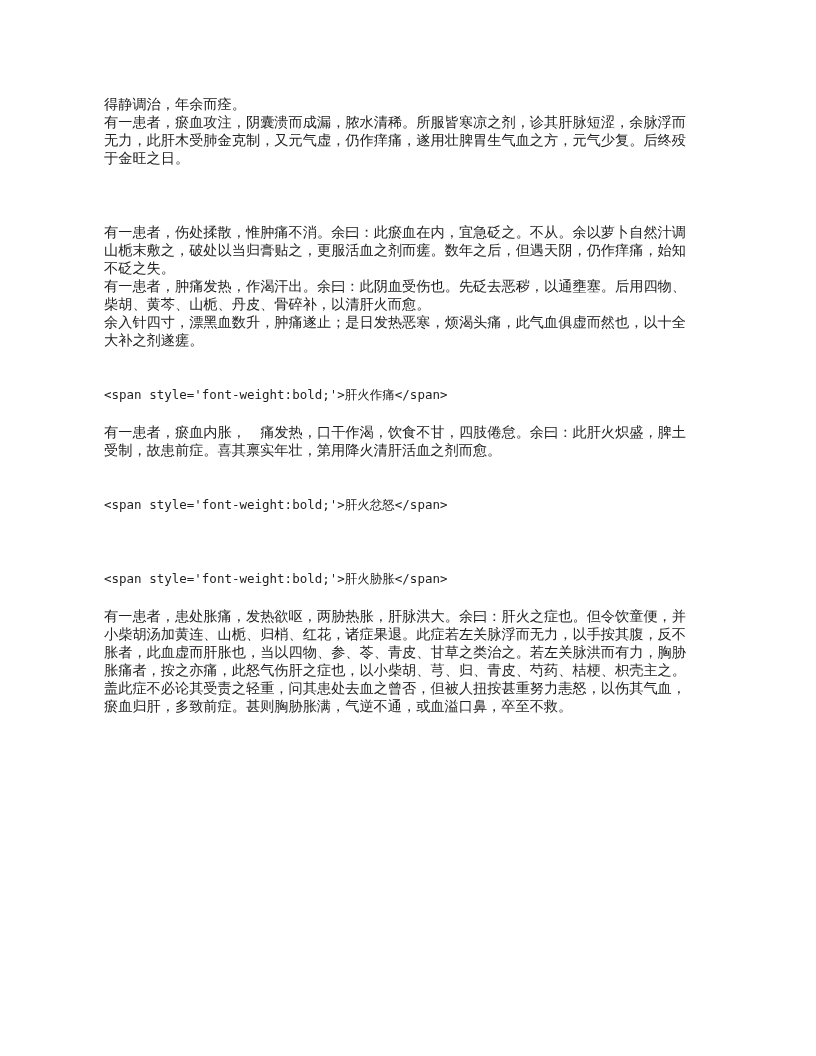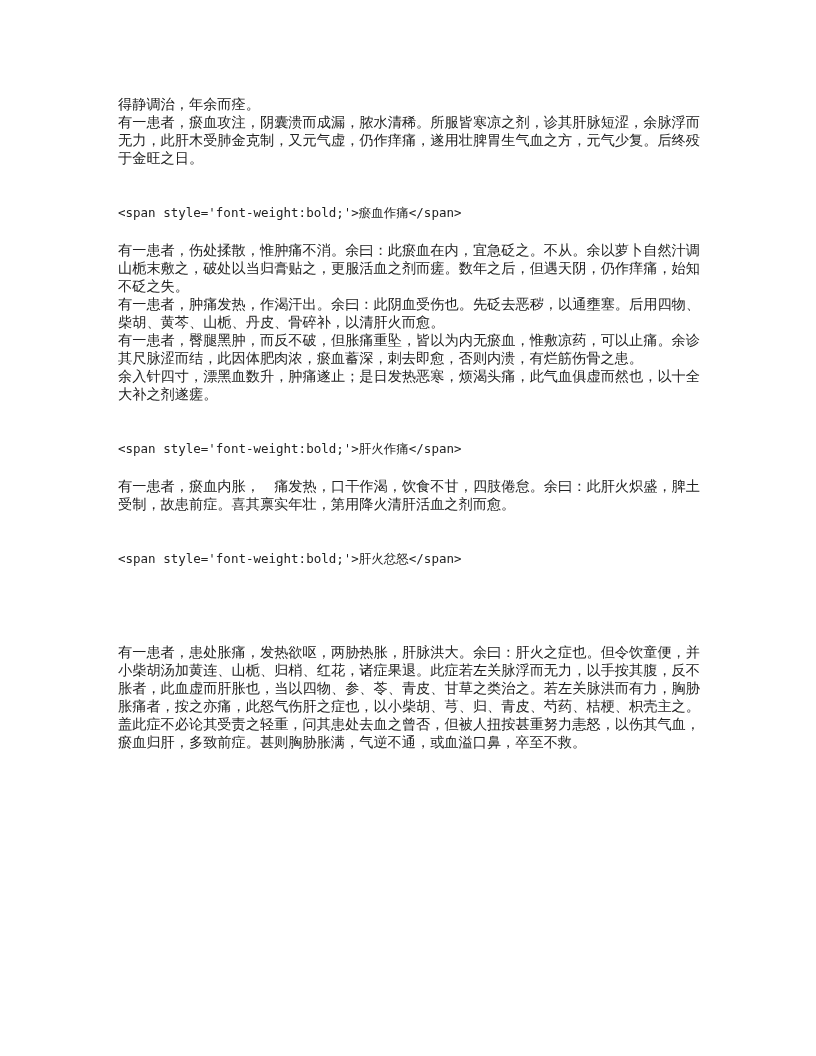--- a/index.html
+++ b/index.html
@@ -1,19 +1,19 @@
 <!DOCTYPE html>
 <html><head>
 <meta charset="utf-8">
 <style>
   html, body { margin: 0; padding: 0; background: #ffffff; }
   body { width: 816px; height: 1056px; position: relative; overflow: hidden; }
   .page {
     position: absolute;
-    left: 118px;
+    left: 104px;
     top: 95px;
     width: 582px;
     font-family: "DejaVu Serif", "Liberation Serif", serif;
     font-size: 14.2px;
     line-height: 18px;
     color: #222222;
   }
   .para { margin: 0; padding: 0; text-align: justify; }
   .heading {
     font-family: "DejaVu Sans Mono", "Liberation Mono", monospace;
@@ -25,35 +25,34 @@
   .gap-small { height: 19px; }
 </style>
 </head>
 <body>
 
 <div class="page">
   <p class="para">得静调治，年余而痊。</p>
   <p class="para">有一患者，瘀血攻注，阴囊溃而成漏，脓水清稀。所服皆寒凉之剂，诊其肝脉短涩，余脉浮而无力，此肝木受肺金克制，又元气虚，仍作痒痛，遂用壮脾胃生气血之方，元气少复。后终殁于金旺之日。</p>
 
   <div class="gap-big"></div>
-  <p class="heading">&lt;span style='font-weight:bold;'&gt;瘀血作痛&lt;/span&gt;</p>
   <div class="gap-small"></div>
   <p class="para">有一患者，伤处揉散，惟肿痛不消。余曰：此瘀血在内，宜急砭之。不从。余以萝卜自然汁调山栀末敷之，破处以当归膏贴之，更服活血之剂而瘥。数年之后，但遇天阴，仍作痒痛，始知不砭之失。</p>
   <p class="para">有一患者，肿痛发热，作渴汗出。余曰：此阴血受伤也。先砭去恶秽，以通壅塞。后用四物、柴胡、黄芩、山栀、丹皮、骨碎补，以清肝火而愈。</p>
-  <p class="para">有一患者，臀腿黑肿，而反不破，但胀痛重坠，皆以为内无瘀血，惟敷凉药，可以止痛。余诊其尺脉涩而结，此因体肥肉浓，瘀血蓄深，刺去即愈，否则内溃，有烂筋伤骨之患。</p>
   <p class="para">余入针四寸，漂黑血数升，肿痛遂止；是日发热恶寒，烦渴头痛，此气血俱虚而然也，以十全大补之剂遂瘥。</p>
 
   <div class="gap-big"></div>
   <p class="heading">&lt;span style='font-weight:bold;'&gt;肝火作痛&lt;/span&gt;</p>
   <div class="gap-small"></div>
   <p class="para">有一患者，瘀血内胀，　痛发热，口干作渴，饮食不甘，四肢倦怠。余曰：此肝火炽盛，脾土受制，故患前症。喜其禀实年壮，第用降火清肝活血之剂而愈。</p>
 
   <div class="gap-big"></div>
   <p class="heading">&lt;span style='font-weight:bold;'&gt;肝火忿怒&lt;/span&gt;</p>
   <div class="gap-small"></div>
 
   <div class="gap-big"></div>
+  <p class="heading">&lt;span style='font-weight:bold;'&gt;肝火胁胀&lt;/span&gt;</p>
   <div class="gap-small"></div>
   <p class="para">有一患者，患处胀痛，发热欲呕，两胁热胀，肝脉洪大。余曰：肝火之症也。但令饮童便，并小柴胡汤加黄连、山栀、归梢、红花，诸症果退。此症若左关脉浮而无力，以手按其腹，反不胀者，此血虚而肝胀也，当以四物、参、苓、青皮、甘草之类治之。若左关脉洪而有力，胸胁胀痛者，按之亦痛，此怒气伤肝之症也，以小柴胡、芎、归、青皮、芍药、桔梗、枳壳主之。盖此症不必论其受责之轻重，问其患处去血之曾否，但被人扭按甚重努力恚怒，以伤其气血，瘀血归肝，多致前症。甚则胸胁胀满，气逆不通，或血溢口鼻，卒至不救。</p>
 
   <div class="gap-big"></div>
   <div class="gap-small"></div>
 </div>
 
 </body></html>

